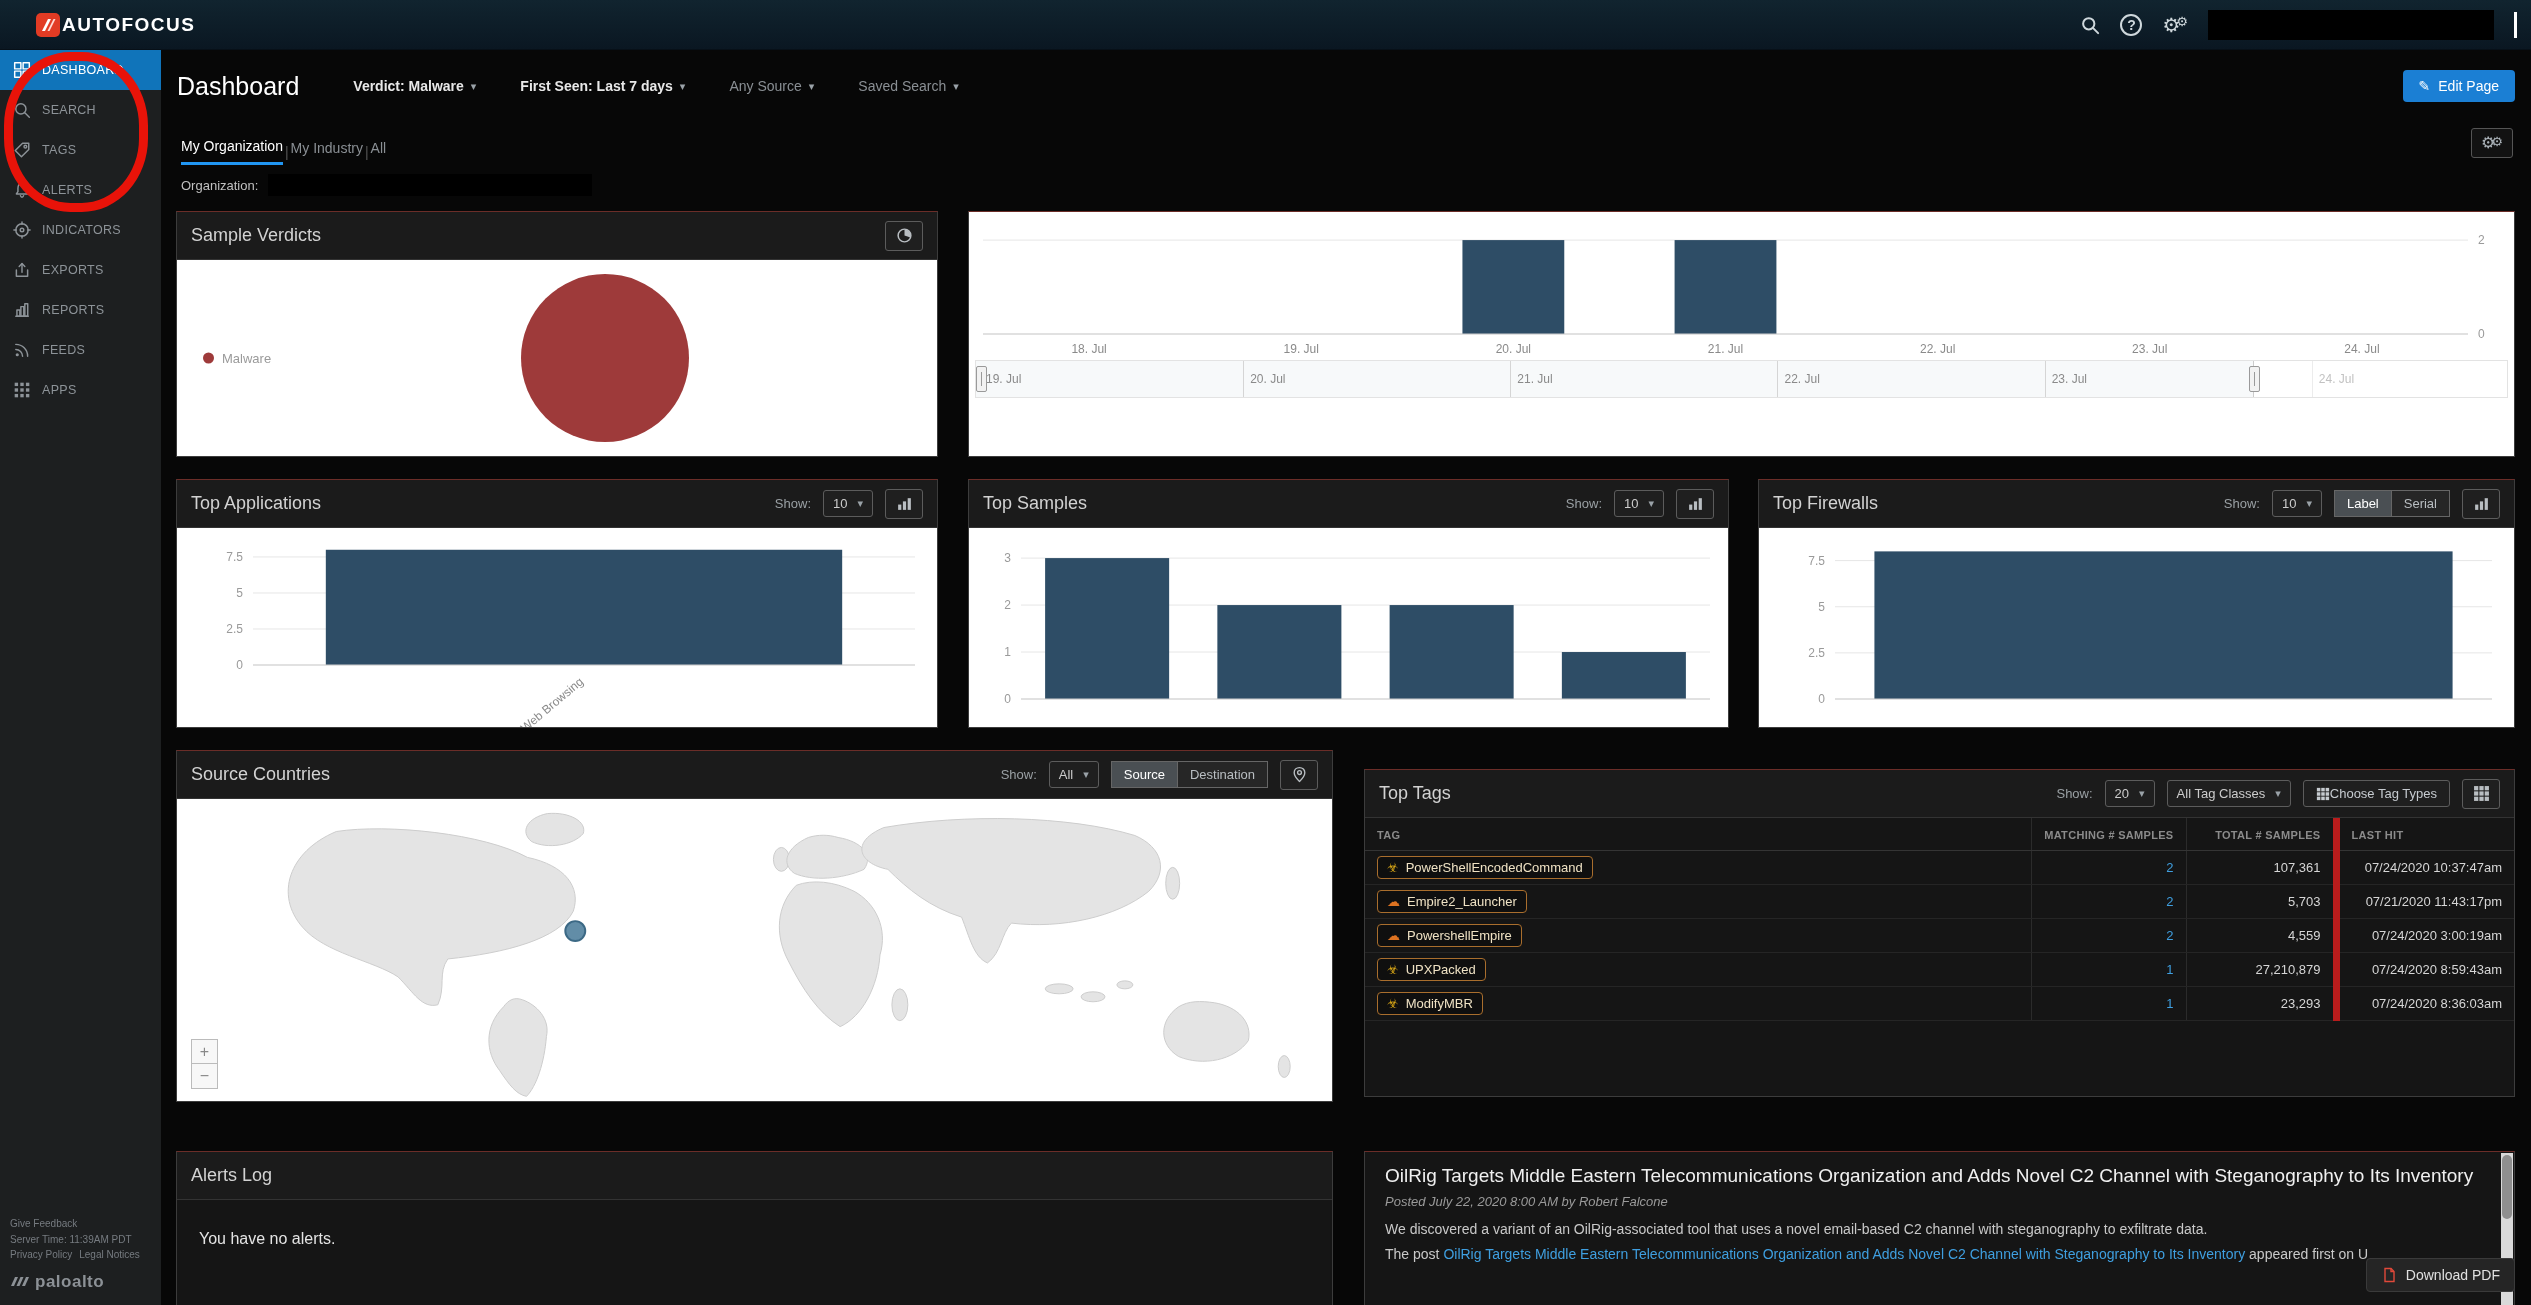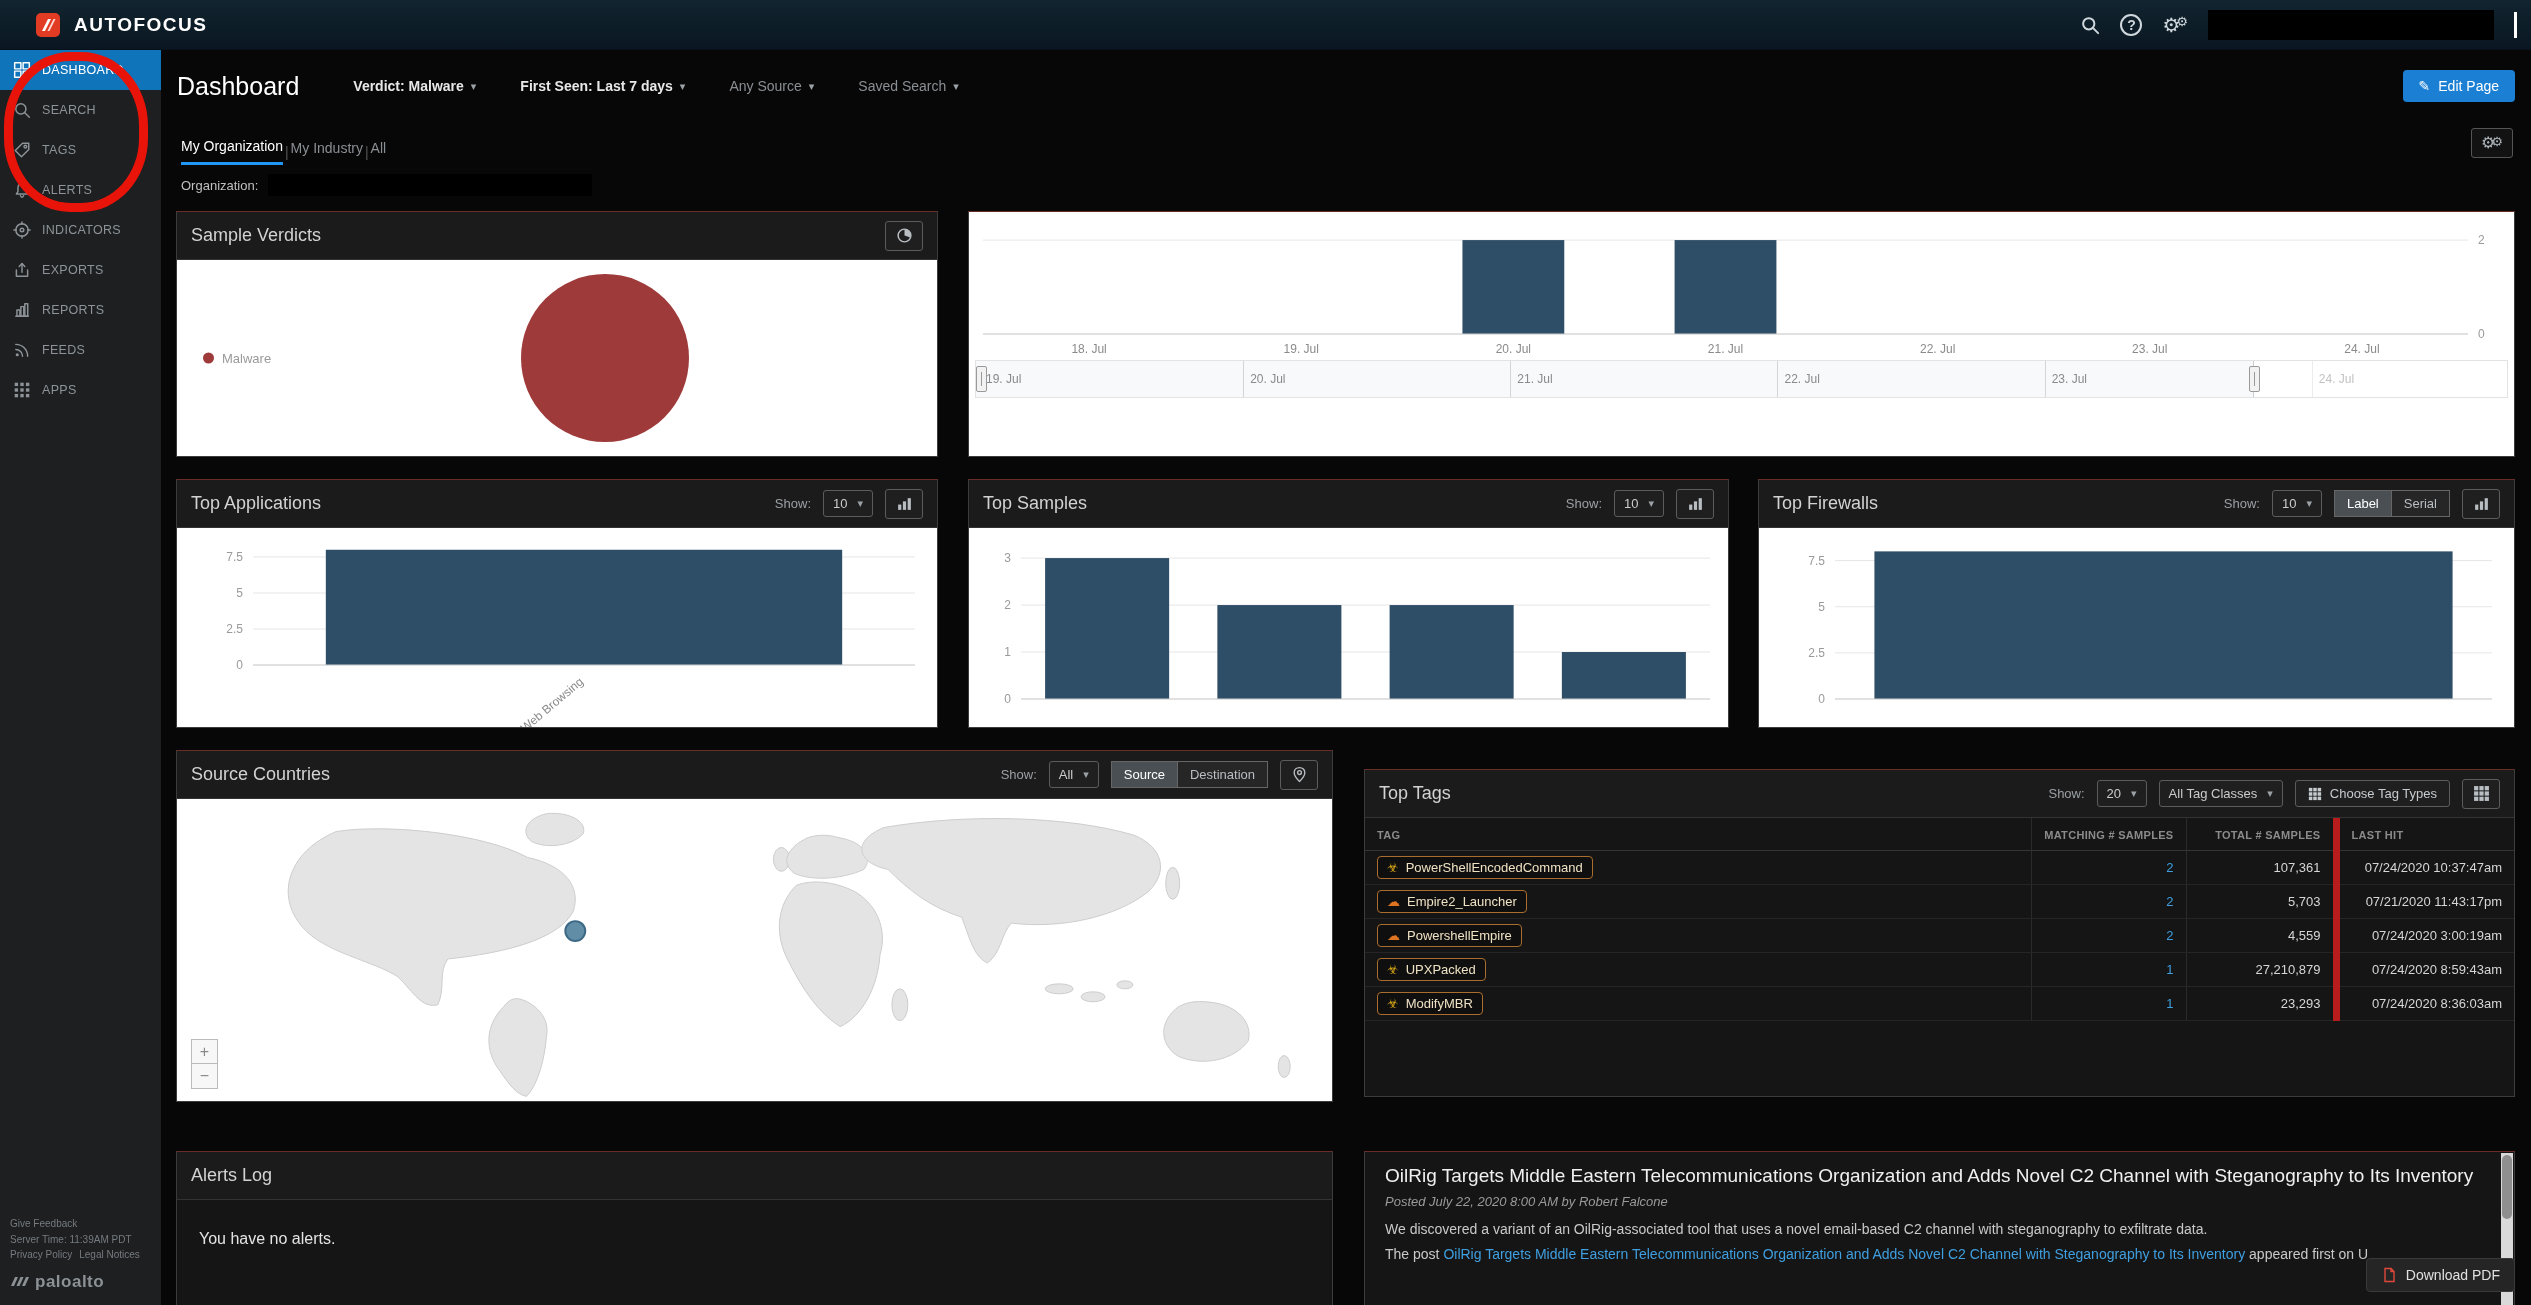--- a/index.html
+++ b/index.html
@@ -1,21 +1,21 @@
 <!DOCTYPE html>
 <html><head>
 <meta charset="utf-8">
 <style>
 *{margin:0;padding:0;box-sizing:border-box}
 html,body{width:2531px;height:1305px;background:#070707;font-family:"Liberation Sans","DejaVu Sans",sans-serif;overflow:hidden}
 #app{position:relative;width:2531px;height:1305px;overflow:hidden}
 
 
 .topbar{position:absolute;left:0;top:0;right:0;height:50px;background:linear-gradient(180deg,#11242f,#0a1722);border-bottom:1px solid #071018;display:flex;align-items:center;z-index:5}
-.brand{display:flex;align-items:center;gap:12px;margin-left:34px}
+.brand{display:flex;align-items:center;margin-left:34px}
 .brand-name{color:#fff;font-size:19px;font-weight:bold;letter-spacing:1.5px}
 .topbar-right{margin-left:auto;display:flex;align-items:center;gap:20px;margin-right:14px}
 .tb-icon{color:#cfd8dc;display:flex;align-items:center;cursor:pointer}
 .help-badge{width:22px;height:22px;border:2px solid #cfd8dc;border-radius:50%;color:#cfd8dc;font-size:14px;font-weight:bold;display:flex;align-items:center;justify-content:center;cursor:pointer}
 .gears{color:#cfd8dc;font-size:20px;line-height:1;cursor:pointer}
 .gears .small{font-size:13px;margin-left:-4px;vertical-align:top}
 .redaction-top{width:286px;height:30px;background:#000}
 .cursor-line{width:3px;height:26px;background:#fff}
 
 
@@ -53,21 +53,21 @@
 .panel.dark .panel-body{background:#151515}
 .show-label{color:#9aa0a4;font-size:13px}
 .pseudo-select{display:flex;align-items:center;gap:10px;border:1px solid #5c5c5c;background:#1f1f1f;color:#ccc;font-size:13px;padding:5px 9px;border-radius:3px;cursor:pointer;white-space:nowrap}
 .icon-btn{min-width:38px;height:30px;border:1px solid #5c5c5c;background:#1f1f1f;border-radius:3px;display:flex;align-items:center;justify-content:center;cursor:pointer;color:#b9bec2}
 .icon-btn svg{width:17px;height:17px}
 .toggle{display:flex}
 .toggle-btn{border:1px solid #666;background:#262626;color:#b9bec2;font-size:13px;padding:5px 12px;cursor:pointer;white-space:nowrap}
 .toggle-btn + .toggle-btn{border-left:none}
 .toggle-btn.active{background:#4a4f53;color:#fff}
 .total-label{color:#c6c6c6;font-size:14px;white-space:nowrap}
-.choose-btn{display:flex;align-items:center;gap:8px;border:1px solid #5c5c5c;background:#1f1f1f;color:#c6cbd0;font-size:13px;padding:5px 12px;border-radius:3px;cursor:pointer;white-space:nowrap}
+.choose-btn{display:flex;align-items:center;border:1px solid #5c5c5c;background:#1f1f1f;color:#c6cbd0;font-size:13px;padding:5px 12px;border-radius:3px;cursor:pointer;white-space:nowrap}
 .choose-btn svg{width:14px;height:14px}
 
 svg.chart{display:block}
 .tick{font-size:12px;fill:#9a9a9a;font-family:"Liberation Sans","DejaVu Sans",sans-serif}
 .xlab{font-size:12px;fill:#8a8a8a;font-family:"Liberation Sans","DejaVu Sans",sans-serif}
 
 
 .brush{position:relative;height:38px;margin:0 6px;border:1px solid #e3e3e3;background:#fff}
 .brush-sel{position:absolute;left:0;top:0;bottom:0;background:rgba(120,150,175,.06);border-right:1px solid #ccc}
 .brush-handle{position:absolute;top:5px;bottom:5px;width:11px;border:1px solid #9a9a9a;background:#f2f2f2;border-radius:2px;z-index:2;cursor:ew-resize}

